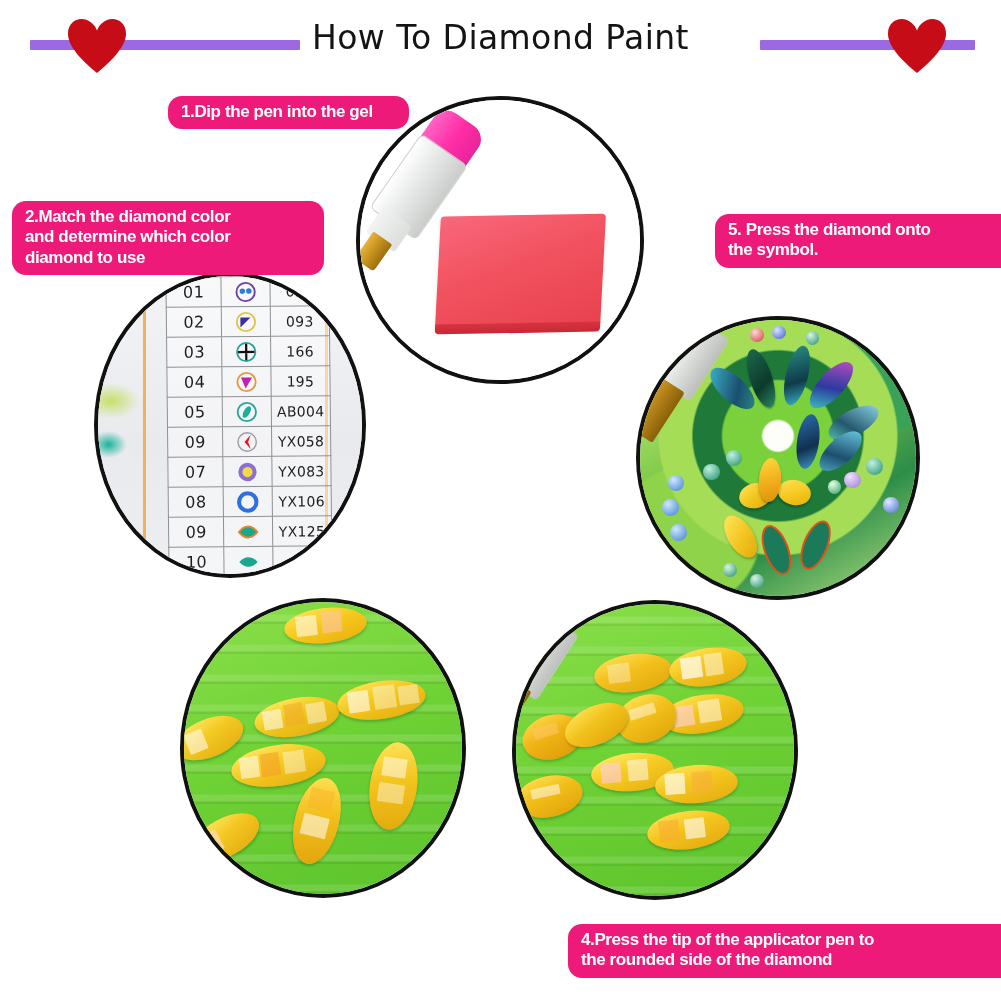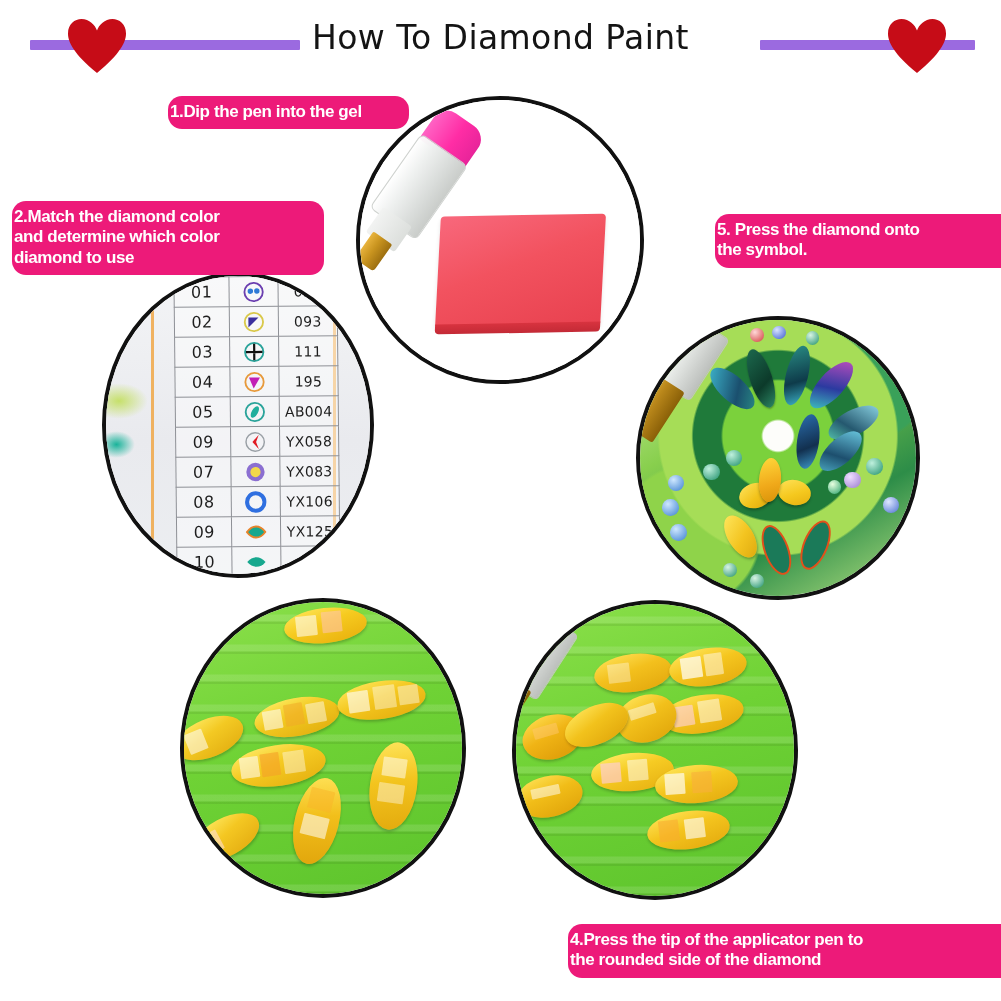--- a/index.html
+++ b/index.html
@@ -43,21 +43,21 @@
     color: #141414;
     white-space: nowrap;
   }
 
   
   .step-label {
     position: absolute;
     background: #ED1A79;
     color: #ffffff;
     border-radius: 14px;
-    padding: 6px 14px 7px 2px;
+    padding: 6px 14px 7px 13px;
     font-family: "Liberation Sans", sans-serif;
     font-size: 17px;
     font-weight: 700;
     line-height: 1.2;
     letter-spacing: -0.4px;
     white-space: pre-line;
     z-index: 6;
   }
 
   
@@ -233,21 +233,21 @@
       <div class="gel-pad"></div>
       <div class="pen1">
         <div class="cap"></div>
         <div class="barrel"></div>
         <div class="neck"></div>
         <div class="tip"></div>
       </div>
     </div>
   </div>
 
-  <div class="bubble" style="left:102px; top:272px; width:272px; height:306px;">
+  <div class="bubble" style="left:94px; top:272px; width:272px; height:306px;">
     <div class="bubble-inner">
       <div class="chart-paper"></div>
       <div class="chart-green-a"></div>
       <div class="chart-green-b"></div>
       <div class="chart-orange-line" style="left:17%;"></div>
       <div class="chart-orange-line" style="left:86%;"></div>
 
       <table class="tbl">
         <tbody>
           <tr>
@@ -278,21 +278,21 @@
           <tr>
             <td class="c-no">03</td>
             <td class="c-sym">
               <span class="sym">
                 <svg viewBox="0 0 24 24">
                     <circle cx="12" cy="12" r="10" fill="none" stroke="#2aa39a" stroke-width="2"></circle>
                     <path d="M12 3 V21 M3 12 H21" stroke="#111" stroke-width="2.4" fill="none"></path>
                   </svg>
               </span>
             </td>
-            <td class="c-code">111</td>
+            <td class="c-code">166</td>
           </tr>
           <tr>
             <td class="c-no">04</td>
             <td class="c-sym">
               <span class="sym">
                 <svg viewBox="0 0 24 24">
                     <circle cx="12" cy="12" r="10" fill="none" stroke="#e79a3c" stroke-width="2"></circle>
                     <path d="M6 7 L18 7 L11 19 Z" fill="#c21fb5"></path>
                   </svg>
               </span>

